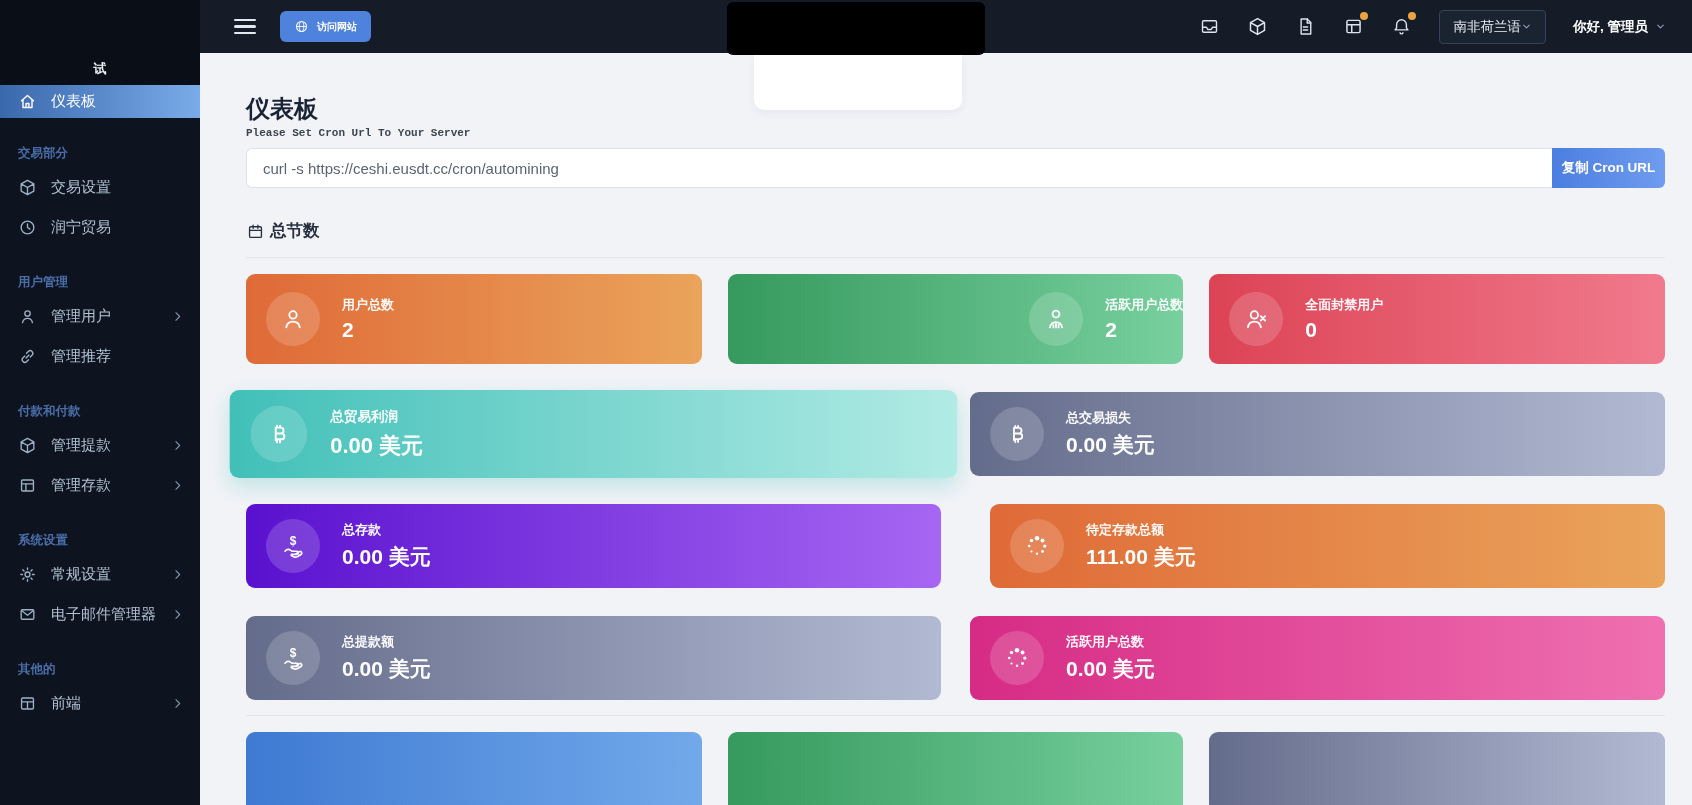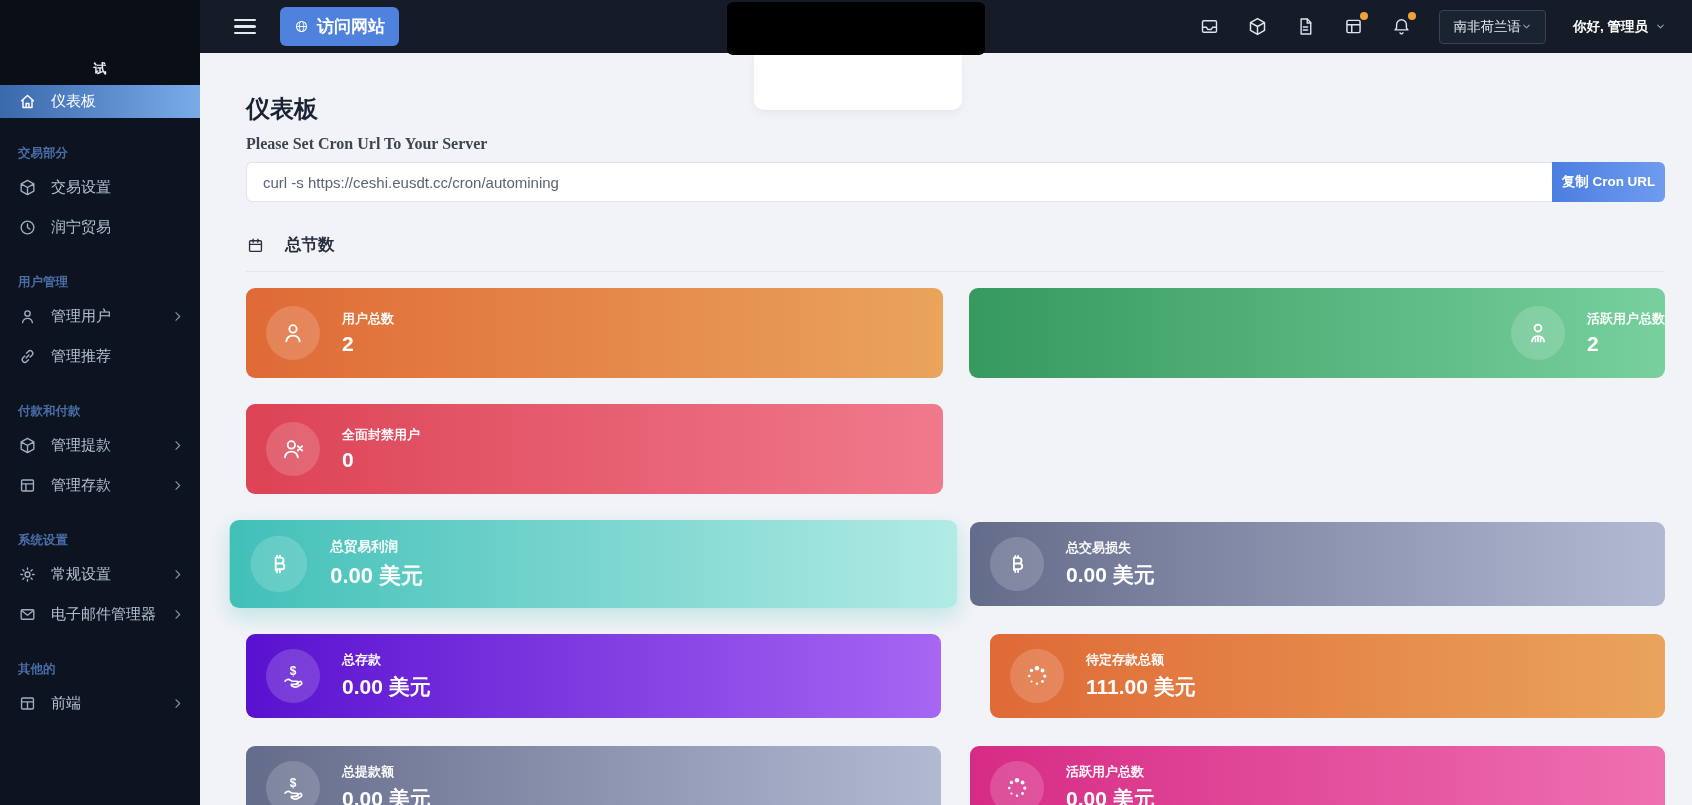--- a/index.html
+++ b/index.html
@@ -22,56 +22,56 @@
   .nav-item.active .nv-icon { color:#fff; }
   .nav-section { margin:27px 0 5px; padding:0 18px; font-size:12.5px; font-weight:bold; color:#4a6da8; }
   .nav-chevron { margin-left:auto; width:13px; height:13px; color:#8496ab; flex:none; }
 
   
   .topbar { position:absolute; left:200px; top:0; right:0; height:53px; background:#151c28;
             display:flex; align-items:center; padding:0 26px 0 34px; z-index:5; }
   .hamburger { width:22px; cursor:pointer; }
   .hamburger div { height:2.5px; background:#e3e9f1; border-radius:2px; margin:4px 0; }
   .visit-btn { margin-left:24px; display:flex; align-items:center; gap:8px; background:#4f82dd; color:#fff;
-               font-size:17px; font-weight:bold; padding:8px 14px; border-radius:6px; border:none;
+               font-size:10px; font-weight:bold; padding:8px 14px; border-radius:6px; border:none;
                cursor:pointer; font-family:inherit; }
   .visit-btn svg { width:15px; height:15px; }
   .tb-right { margin-left:auto; display:flex; align-items:center; gap:27px; }
   .tb-icon { position:relative; width:21px; height:21px; color:#dde4ee; cursor:pointer; }
   .tb-icon svg { width:21px; height:21px; }
   .icon-badge { position:absolute; top:-4px; right:-4px; width:8px; height:8px; border-radius:50%; background:#f0a23c; }
   .lang-box { display:flex; align-items:center; gap:0; border:1px solid #36435a; background:#1a2330;
               border-radius:4px; height:34px; padding:0 13px; color:#e8edf4; font-size:13.5px; cursor:pointer; }
   .caret { width:11px; height:11px; color:#93a3ba; }
   .greet { display:flex; align-items:center; gap:7px; color:#fff; font-weight:bold; font-size:13.5px; cursor:pointer; }
 
   
   .redact-black { position:absolute; left:727px; top:2px; width:258px; height:53px; background:#000;
                   border-radius:6px; z-index:20; }
   .redact-white { position:absolute; left:754px; top:55px; width:208px; height:55px; background:#fff;
                   border-radius:0 0 10px 10px; box-shadow:0 3px 8px rgba(40,50,80,.06); z-index:20; }
 
   
   .content { position:absolute; left:200px; top:53px; right:0; bottom:0; padding:0 27px 0 46px; }
   .page-title { margin-top:40px; font-size:24px; font-weight:bold; color:#1a2336; }
-  .cron-label { margin-top:10px; font-family:Liberation Serif, serif; font-size:16px;
+  .cron-label { margin-top:2px; font-family:Liberation Mono, monospace; font-size:11px;
                 font-weight:bold; color:#3c454f; }
   .cron-row { margin-top:9px; display:flex; height:40px; }
   .cron-input { flex:1; border:1px solid #dfe3ed; border-right:none; border-radius:6px 0 0 6px;
                 padding:0 16px; font-size:15px; color:#5a6472; background:#fff; outline:none;
                 font-family:inherit; }
   .copy-btn { width:113px; border:none; border-radius:0 6px 6px 0; cursor:pointer; font-family:inherit;
               background:linear-gradient(90deg,#4b7ee1,#6f9cee); color:#fff; font-size:13.5px; font-weight:bold; }
 
-  .sec-head { margin-top:32px; display:flex; align-items:center; gap:20px;
+  .sec-head { margin-top:32px; display:flex; align-items:center; gap:5px;
               font-size:16.5px; font-weight:bold; color:#272f40; }
   .sec-head svg { width:19px; height:19px; }
   .sec-divider { margin-top:15px; border-top:1px solid #e3e5eb; }
 
-  .grid3 { margin-top:16px; display:grid; grid-template-columns:repeat(2,1fr); gap:26px; }
+  .grid3 { margin-top:16px; display:grid; grid-template-columns:repeat(3,1fr); gap:26px; }
   .grid2 { margin-top:28px; display:grid; grid-template-columns:repeat(2,1fr); gap:29px; }
   .stat-card { height:90px; border-radius:9px; display:flex; align-items:center; padding-left:20px;
                gap:22px; color:#fff; }
   .grid2 .stat-card { height:84px; }
   .stat-card.scaled { transform:scale(1.047); box-shadow:0 8px 20px rgba(64,190,183,.28); position:relative; z-index:2; }
   .ic-circle { width:54px; height:54px; border-radius:50%; background:rgba(255,255,255,.17); flex:none;
                display:flex; align-items:center; justify-content:center; }
   .ic-circle svg { width:26px; height:26px; }
   .stat-label { font-size:13px; font-weight:bold; opacity:.97; }
   .stat-value { margin-top:4px; font-size:21px; font-weight:bold; }

